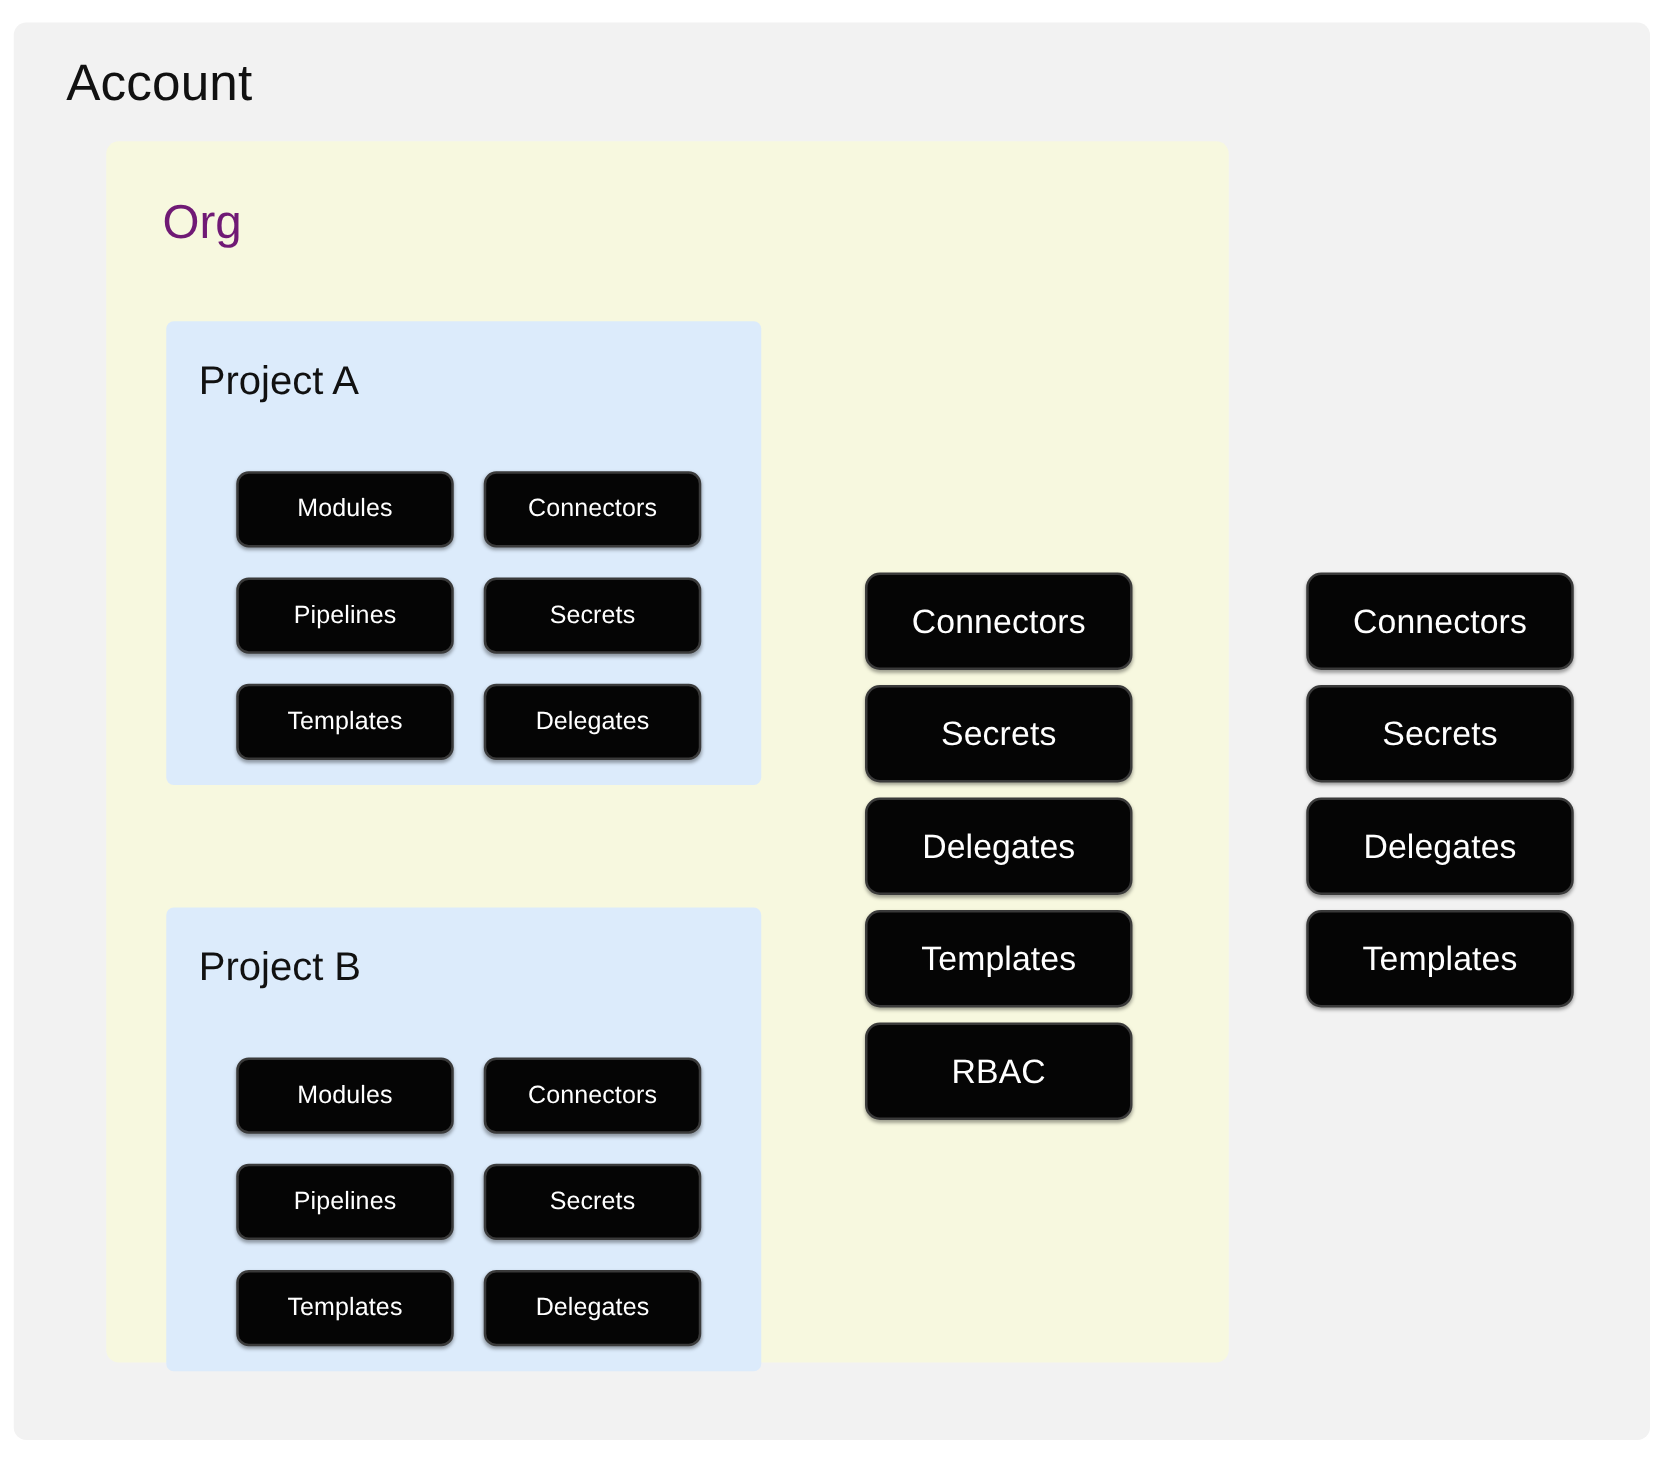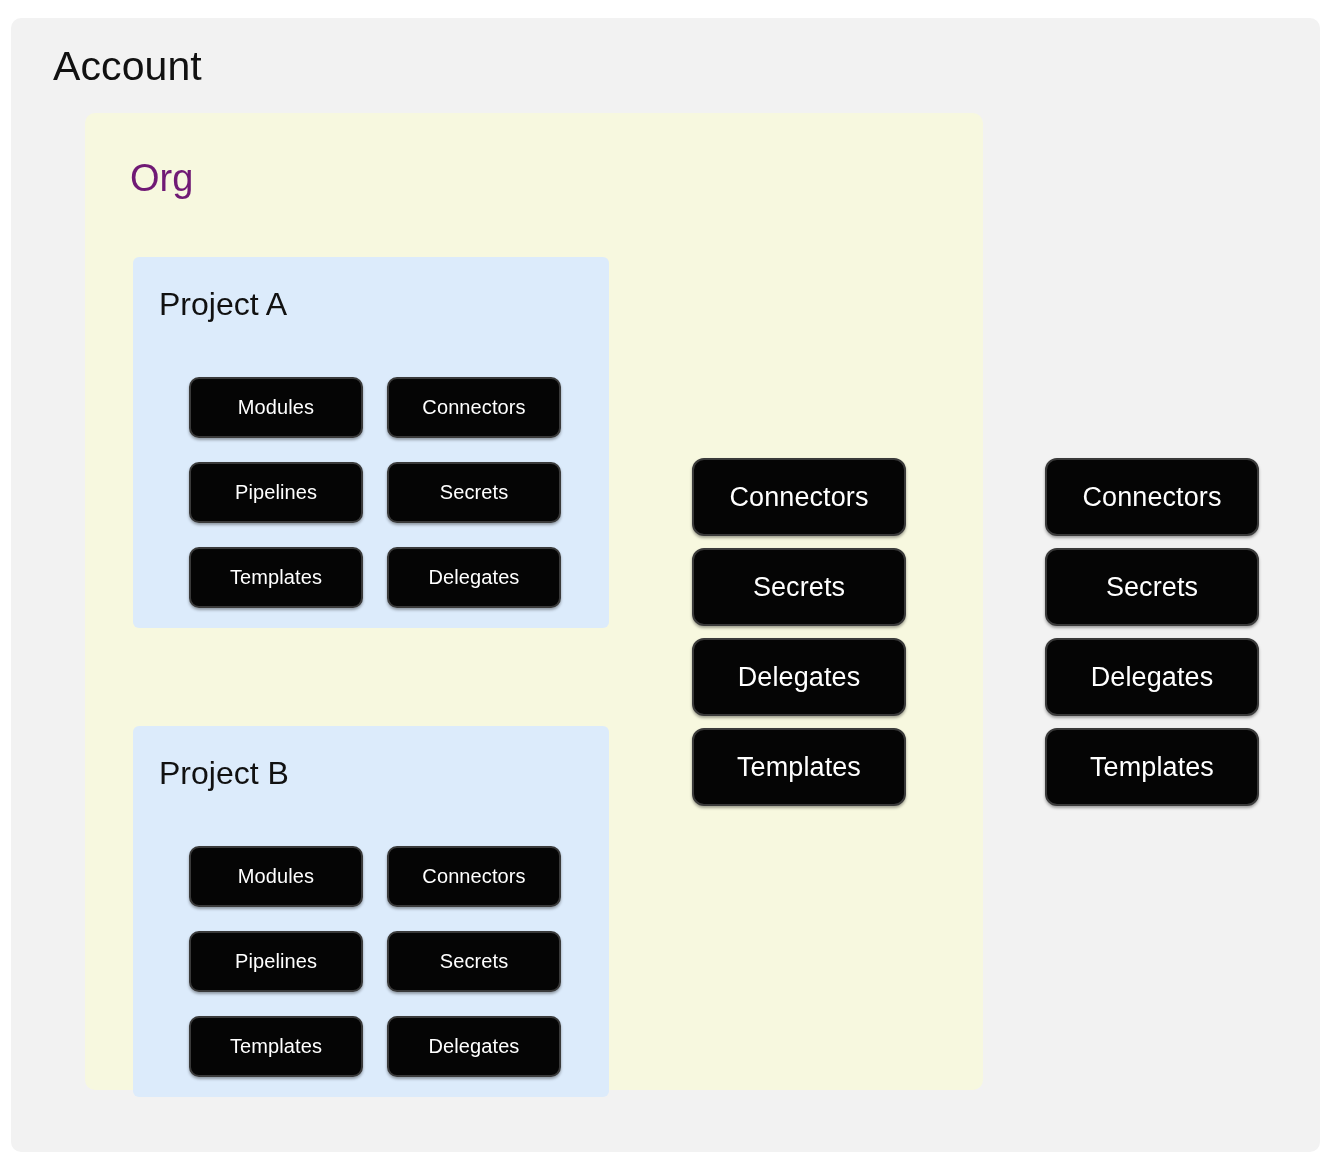--- a/index.html
+++ b/index.html
@@ -195,20 +195,21 @@
         </div>
       </div>
 
     </div>
 
     <div class="org-column">
       <div class="pill large">Connectors</div>
       <div class="pill large">Secrets</div>
       <div class="pill large">Delegates</div>
       <div class="pill large">Templates</div>
+      <div class="pill large">RBAC</div>
     </div>
 
     <div class="account-column">
       <div class="pill large">Connectors</div>
       <div class="pill large">Secrets</div>
       <div class="pill large">Delegates</div>
       <div class="pill large">Templates</div>
     </div>
 
   </div>

